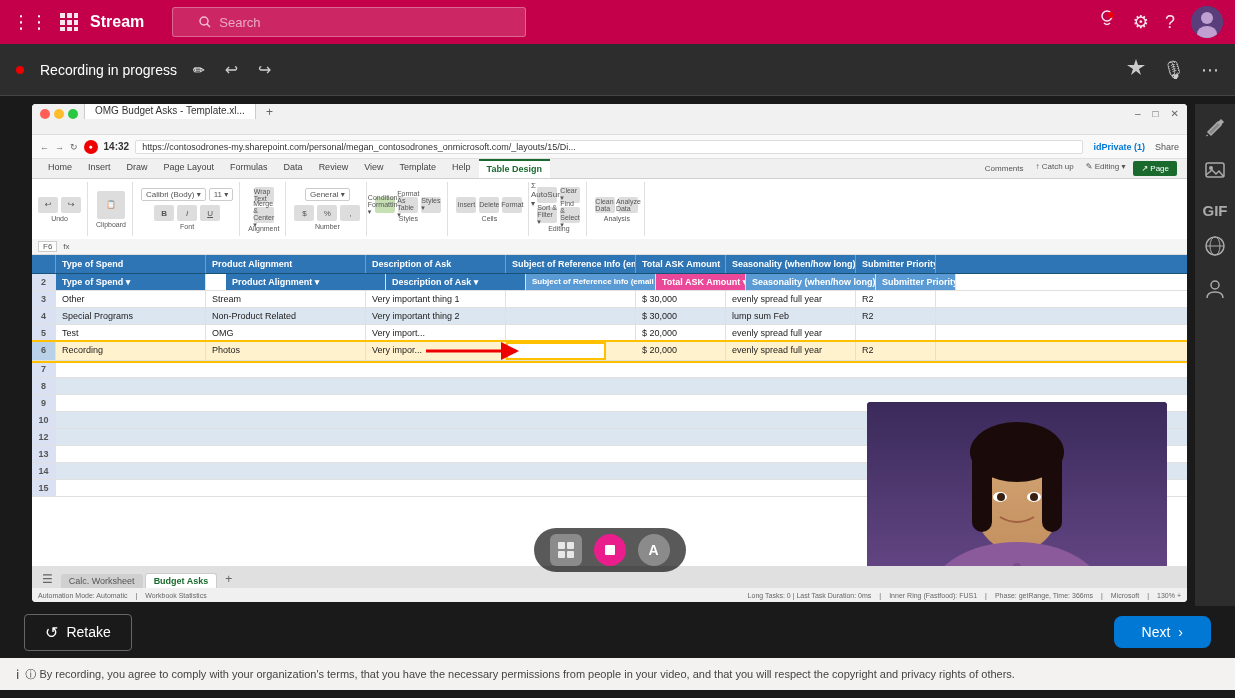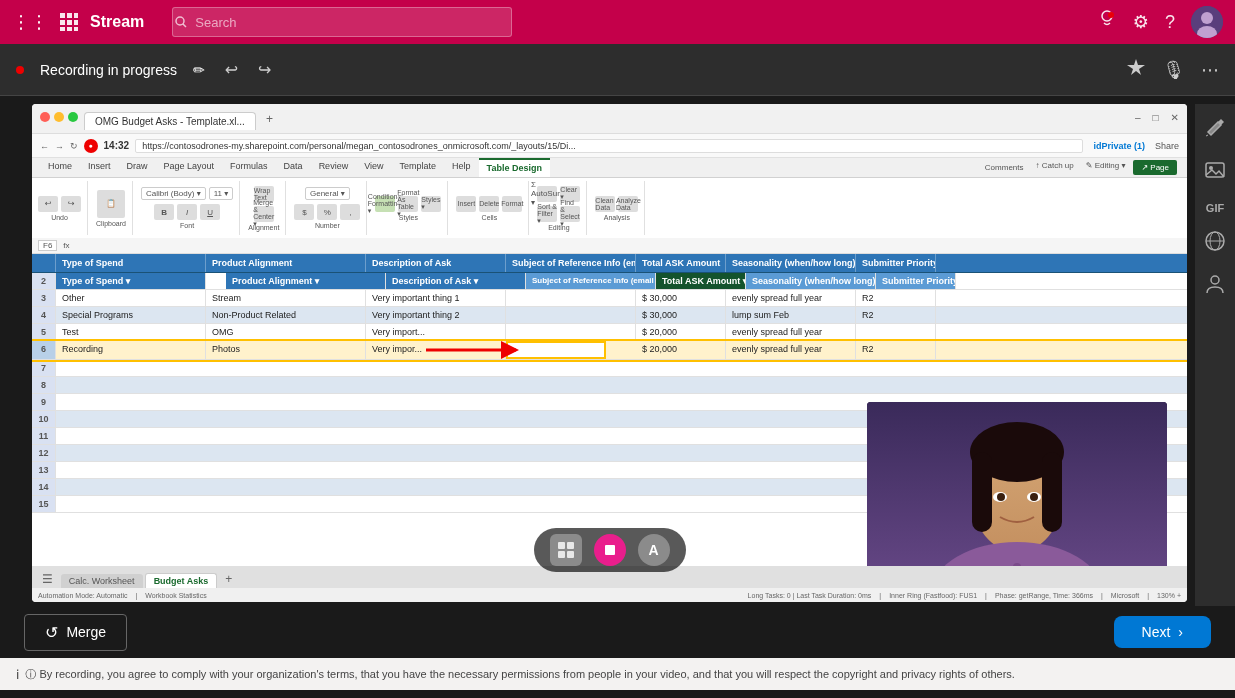--- a/index.html
+++ b/index.html
@@ -33,21 +33,21 @@
       margin-right: 8px;
     }
     .nav-search {
       flex: 0 0 340px;
       background: rgba(255,255,255,0.15);
       border: 1px solid rgba(255,255,255,0.3);
       border-radius: 3px;
       height: 30px;
       display: flex;
       align-items: center;
-      padding: 0 2px;
+      padding: 0 26px;
       gap: 8px;
       margin-left: 8px;
     }
     .nav-search input {
       background: transparent;
       border: none;
       outline: none;
       color: rgba(255,255,255,0.8);
       font-size: 13px;
       width: 280px;
@@ -134,22 +134,22 @@
       overflow: hidden;
       position: relative;
       height: 500px;
     }
 
     
     .browser-chrome {
       background: #f1f1f1;
       height: 30px;
       display: flex;
-      align-items: flex-start;
-      padding: 8px 8px;
+      align-items: flex-end;
+      padding: 15px 8px;
       gap: 6px;
       border-bottom: 1px solid #ddd;
     }
     .browser-btn {
       width: 10px; height: 10px; border-radius: 50%;
     }
     .browser-tab {
       background: white;
       border-radius: 4px 4px 0 0;
       padding: 3px 10px;
@@ -638,21 +638,21 @@
           <div class="sheet-col-header" style="width:130px;">Seasonality (when/how long)</div>
           <div class="sheet-col-header" style="width:80px;">Submitter Priority</div>
         </div>
 
         <div class="sheet-row">
           <div class="sheet-cell row-num">2</div>
           <div class="sheet-cell" style="width:150px;background:#2e75b6;color:white;font-weight:bold;">Type of Spend ▾</div>
           <div class="sheet-cell" style="width:160px;background:#2e75b6;color:white;font-weight:bold;margin-left:20px;">Product Alignment ▾</div>
           <div class="sheet-cell" style="width:140px;background:#2e75b6;color:white;font-weight:bold;">Description of Ask ▾</div>
           <div class="sheet-cell" style="width:130px;background:#5b9bd5;color:white;font-weight:bold;font-size:8px;">Subject of Reference Info (email or othe... ▾</div>
-          <div class="sheet-cell" style="width:90px;background:#14532d;color:white;font-weight:bold;">Total ASK Amount ▾</div>
+          <div class="sheet-cell" style="width:90px;background:#ec4899;color:white;font-weight:bold;">Total ASK Amount ▾</div>
           <div class="sheet-cell" style="width:130px;background:#5b9bd5;color:white;font-weight:bold;">Seasonality (when/how long) ▾</div>
           <div class="sheet-cell" style="width:80px;background:#5b9bd5;color:white;font-weight:bold;">Submitter Priority ▾</div>
         </div>
 
         <div class="sheet-row">
           <div class="sheet-cell row-num">3</div>
           <div class="sheet-cell" style="width:150px;">Other</div>
           <div class="sheet-cell" style="width:160px;">Stream</div>
           <div class="sheet-cell" style="width:140px;">Very important thing 1</div>
           <div class="sheet-cell" style="width:130px;"></div>
@@ -707,23 +707,20 @@
             <div class="sheet-cell row-num">7</div>
           </div>
         <div class="sheet-row alt">
             <div class="sheet-cell row-num">8</div>
           </div>
         <div class="sheet-row">
             <div class="sheet-cell row-num">9</div>
           </div>
         <div class="sheet-row alt">
             <div class="sheet-cell row-num">10</div>
-          </div>
-        <div class="sheet-row">
-            <div class="sheet-cell row-num">11</div>
           </div>
         <div class="sheet-row alt">
             <div class="sheet-cell row-num">12</div>
           </div>
         <div class="sheet-row">
             <div class="sheet-cell row-num">13</div>
           </div>
         <div class="sheet-row alt">
             <div class="sheet-cell row-num">14</div>
           </div>
@@ -829,41 +826,41 @@
         <line x1="4" y1="19" x2="2" y2="20" stroke="#aaa" stroke-width="1"></line>
       </svg>
     </span>
     <span class="right-panel-icon">
       <svg width="22" height="22" viewBox="0 0 22 22">
         <rect x="2" y="4" width="18" height="14" rx="2" stroke="#aaa" stroke-width="1.5" fill="none"></rect>
         <circle cx="7" cy="9" r="2" fill="#aaa"></circle>
         <path d="M2 16 L8 11 L12 15 L15 12 L20 18" stroke="#aaa" stroke-width="1.5" fill="none"></path>
       </svg>
     </span>
-    <span class="right-panel-icon" style="font-size:11px;font-weight:bold;color:#aaa;">GIF</span>
+    <span class="right-panel-icon" style="font-size:15px;font-weight:bold;color:#aaa;">GIF</span>
     <span class="right-panel-icon">
       <svg width="22" height="22" viewBox="0 0 22 22">
         <circle cx="11" cy="11" r="9" stroke="#aaa" stroke-width="1.5" fill="none"></circle>
         <ellipse cx="11" cy="11" rx="5" ry="9" stroke="#aaa" stroke-width="1" fill="none"></ellipse>
         <line x1="2" y1="11" x2="20" y2="11" stroke="#aaa" stroke-width="1"></line>
       </svg>
     </span>
     <span class="right-panel-icon">
       <svg width="22" height="22" viewBox="0 0 22 22">
         <circle cx="11" cy="7" r="4" stroke="#aaa" stroke-width="1.5" fill="none"></circle>
         <path d="M3 20 Q3 14 11 14 Q19 14 19 20" stroke="#aaa" stroke-width="1.5" fill="none"></path>
       </svg>
     </span>
   </div>
 </div>
 
 <div class="bottom-bar">
   <button class="retake-btn">
     <span style="font-size:16px;">↺</span>
-    <span>Merge</span>
+    <span>Retake</span>
   </button>
   <div class="bottom-spacer"></div>
   <button class="next-btn">
     <span>Next</span>
     <span>›</span>
   </button>
 </div>
 
 <div class="disclaimer-bar">
   <span style="font-size:13px;">ℹ</span>

